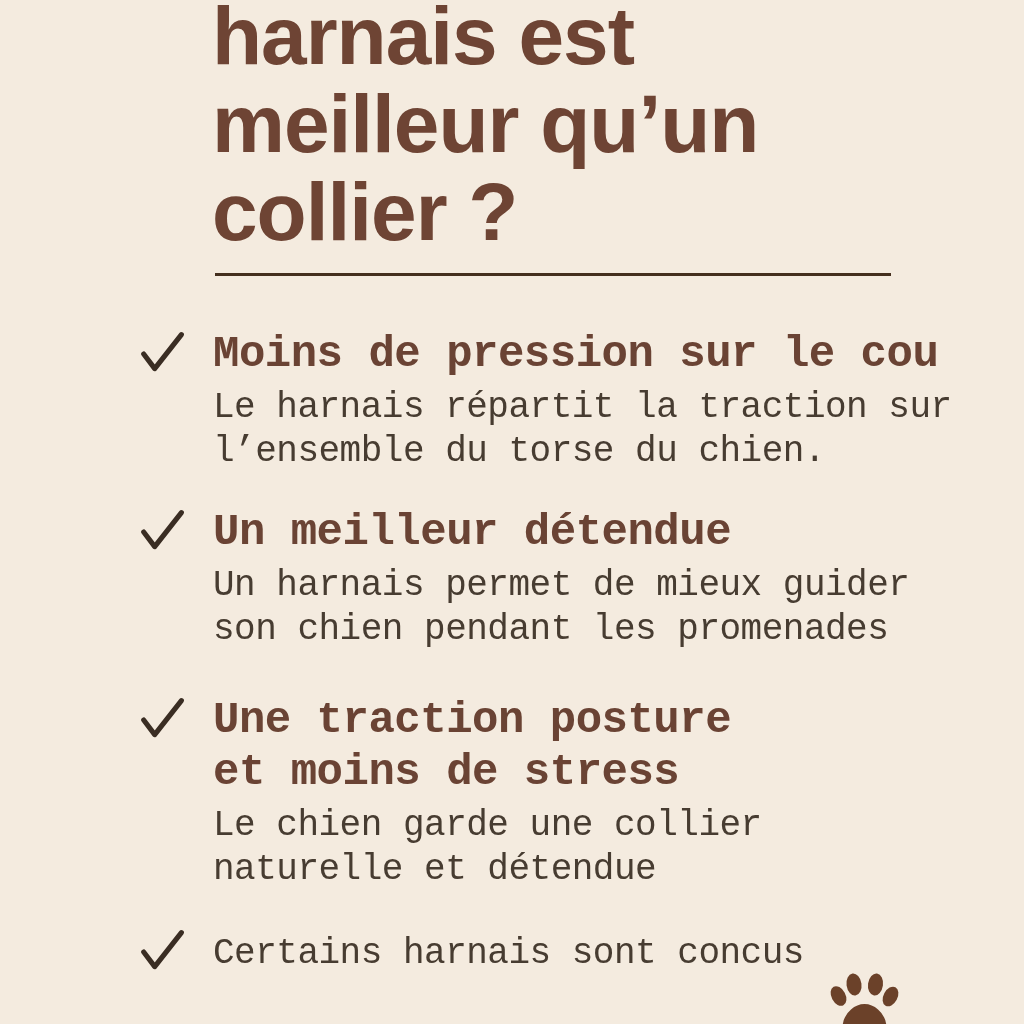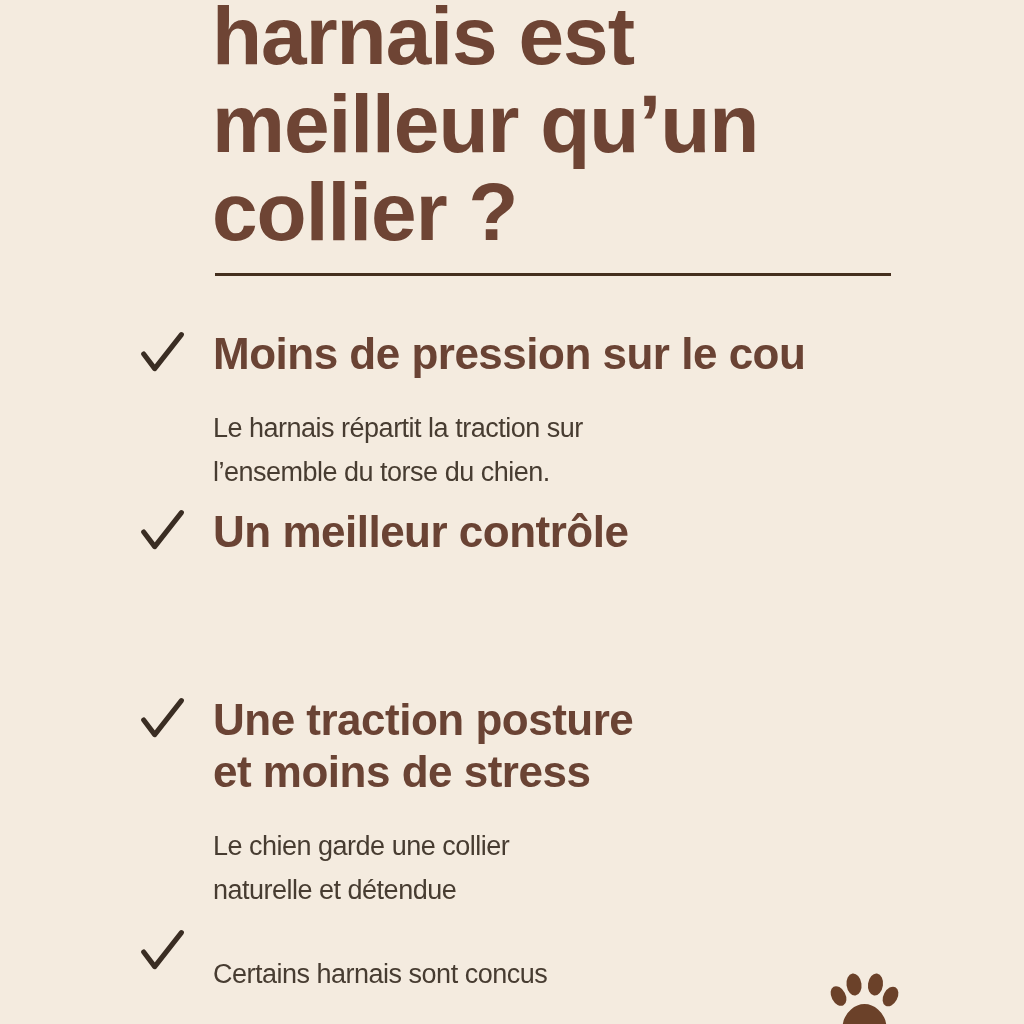--- a/index.html
+++ b/index.html
@@ -30,40 +30,41 @@
     width: 676px;
     height: 3px;
     background: var(--divider-color, #442f1e);
   }
   .item {
     position: absolute;
     left: 140px;
     right: 20px;
     display: flex;
     align-items: flex-start;
+    font-family: Liberation Mono, monospace;
   }
   .check {
     flex: 0 0 auto;
     width: 46px;
     height: 46px;
     margin-top: 2px;
     margin-right: 27px;
   }
   .check svg { display: block; width: 46px; height: 46px; }
   .item-heading {
     font-size: 44px;
     line-height: 52px;
     font-weight: 700;
     letter-spacing: -0.5px;
     color: var(--heading-color, #6a4334);
     white-space: pre-line;
   }
   .item-body {
-    margin-top: 26px;
-    font-size: 27px;
+    margin-top: 6px;
+    font-size: 36px;
     line-height: 44px;
     font-weight: 400;
     letter-spacing: -0.5px;
     color: var(--body-color, #473c31);
     white-space: pre-line;
   }
   .paw {
     position: absolute;
     left: 826px;
     top: 958px;
@@ -96,21 +97,23 @@
     </div>
   </section>
 
   <section class="item" style="top:506px">
     <span class="check">
       <svg viewBox="0 0 50 48" fill="none">
         <path d="M4 25 L16 41 L45 4" stroke="#3a2d23" stroke-width="5.5" stroke-linecap="round" stroke-linejoin="round"></path>
       </svg>
     </span>
     <div class="item-text">
-      <h2 class="item-heading">Un meilleur contrôle</h2>
+      <h2 class="item-heading">Un meilleur détendue</h2>
+      <p class="item-body">Un harnais permet de mieux guider
+son chien pendant les promenades</p>
     </div>
   </section>
 
   <section class="item" style="top:694px">
     <span class="check">
       <svg viewBox="0 0 50 48" fill="none">
         <path d="M4 25 L16 41 L45 4" stroke="#3a2d23" stroke-width="5.5" stroke-linecap="round" stroke-linejoin="round"></path>
       </svg>
     </span>
     <div class="item-text">

